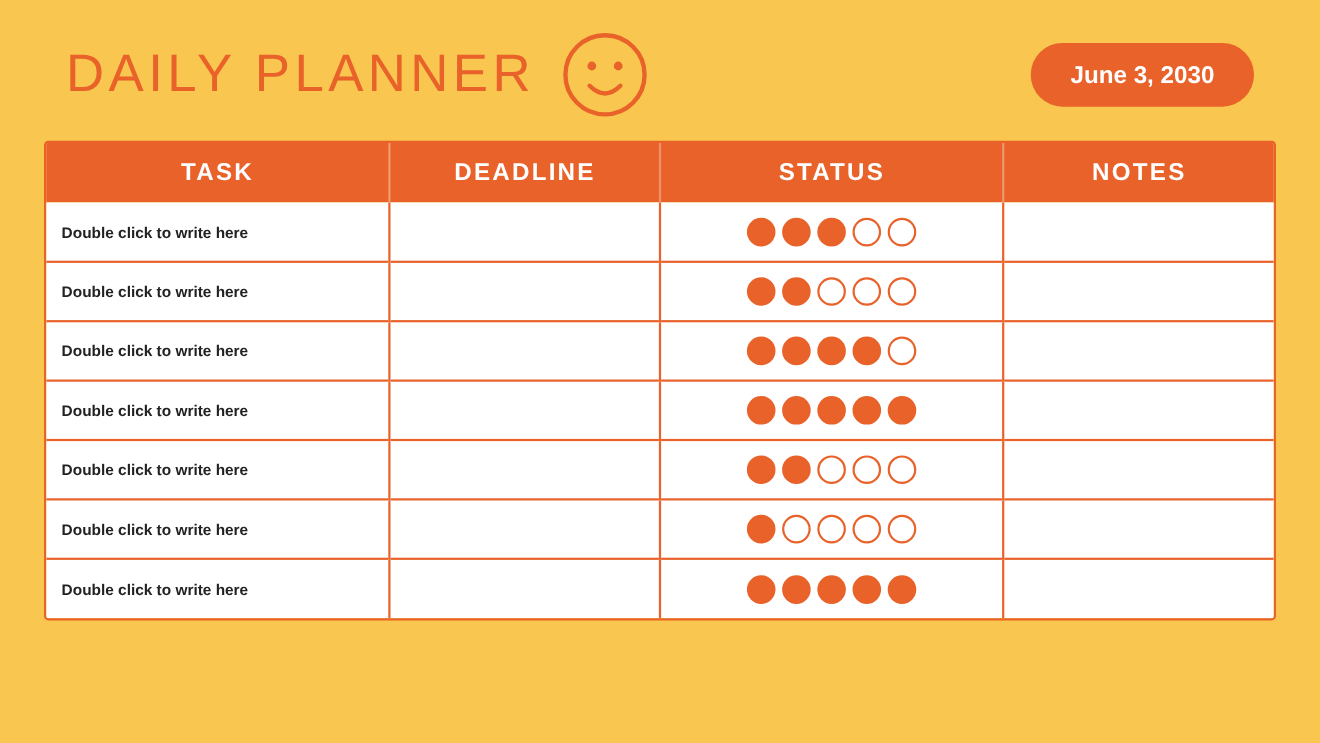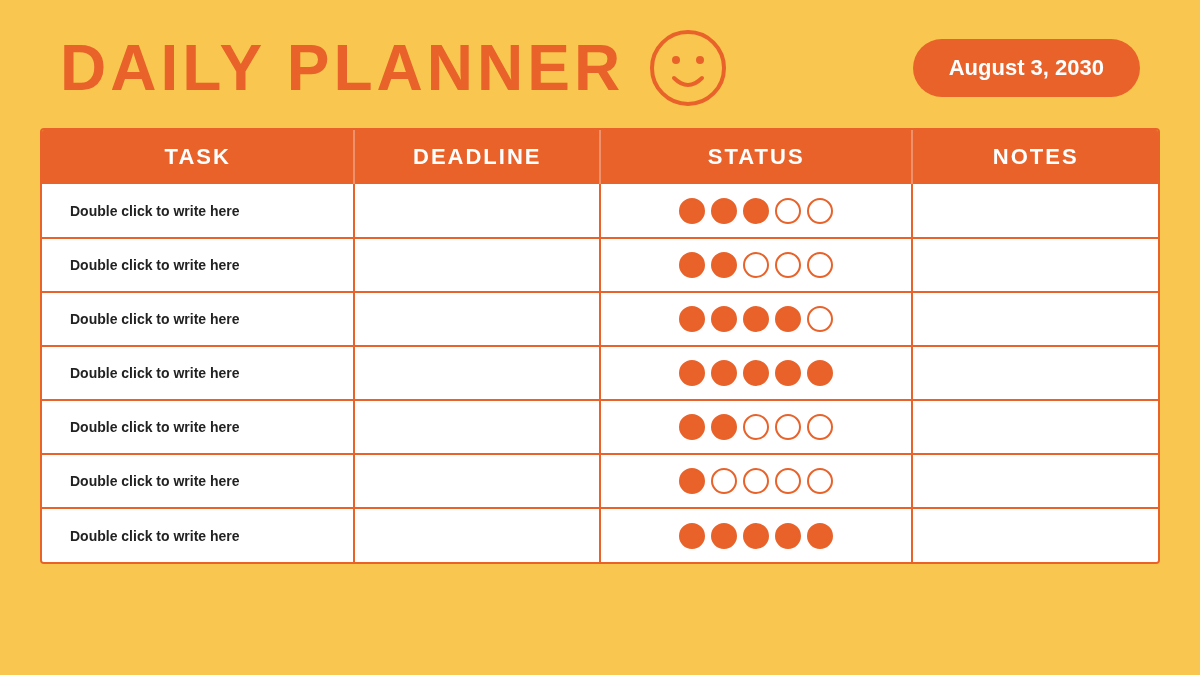--- a/index.html
+++ b/index.html
@@ -24,22 +24,22 @@
       padding: 28px 60px 10px 60px;
     }
 
     .title-group {
       display: flex;
       align-items: center;
       gap: 24px;
     }
 
     .main-title {
-      font-size: 64px;
-      font-weight: 700;
+      font-size: 48px;
+      font-weight: 400;
       color: #E8622A;
       letter-spacing: 4px;
       text-transform: uppercase;
       font-family: 'Arial Black', Arial, sans-serif;
       line-height: 1;
     }
 
     .smiley-icon {
       width: 80px;
       height: 80px;
@@ -90,21 +90,21 @@
     .table tbody tr {
       border-bottom: 2px solid #E8622A;
       background-color: white;
     }
 
     .table tbody tr:last-child {
       border-bottom: none;
     }
 
     .table tbody td {
-      padding: 12px 28px;
+      padding: 12px 14px;
       border-right: 2px solid #E8622A;
       text-align: center;
       vertical-align: middle;
       height: 54px;
     }
 
     .table tbody td:last-child {
       border-right: none;
     }
 
@@ -145,21 +145,21 @@
 <div class="header">
   <div class="title-group">
     <span class="main-title">DAILY PLANNER</span>
     <svg class="smiley-icon" viewBox="0 0 80 80" fill="none" xmlns="http://www.w3.org/2000/svg">
       <circle cx="40" cy="40" r="36" stroke="#E8622A" stroke-width="4" fill="none"></circle>
       <circle cx="28" cy="32" r="4" fill="#E8622A"></circle>
       <circle cx="52" cy="32" r="4" fill="#E8622A"></circle>
       <path d="M26 50 Q40 64 54 50" stroke="#E8622A" stroke-width="4" stroke-linecap="round" fill="none"></path>
     </svg>
   </div>
-  <div class="date-badge">August 3, 2030</div>
+  <div class="date-badge">June 3, 2030</div>
 </div>
 
 <div class="table-container">
   <table class="table">
     <thead>
       <tr>
         <th style="width:28%">TASK</th>
         <th style="width:22%">DEADLINE</th>
         <th style="width:28%">STATUS</th>
         <th style="width:22%">NOTES</th>

